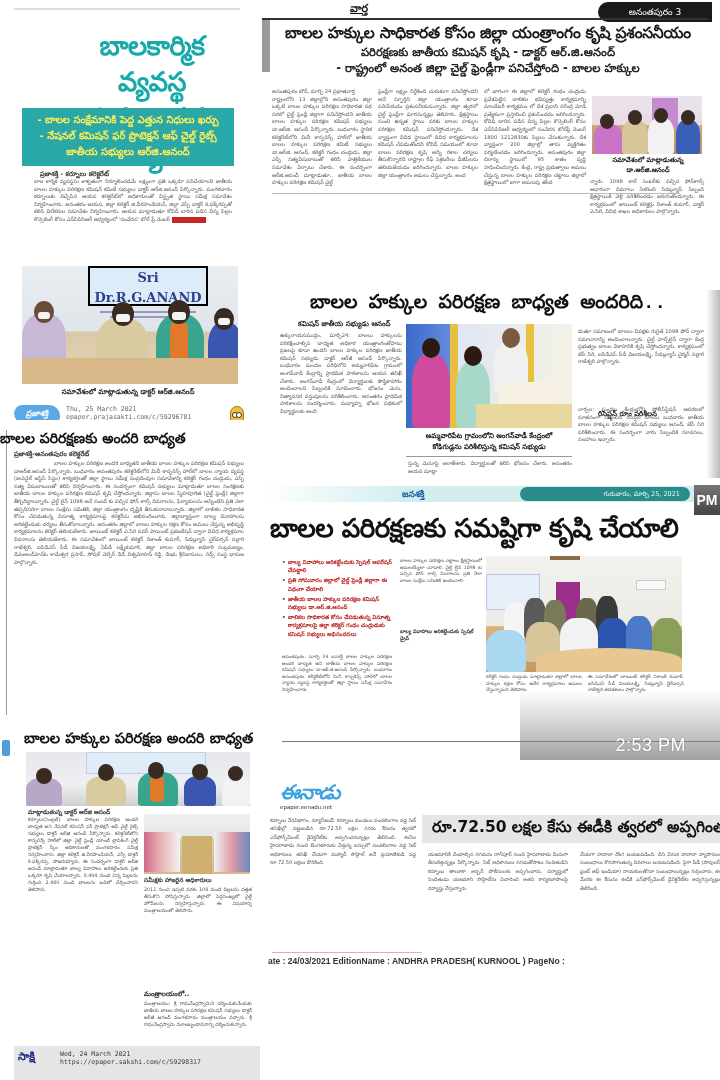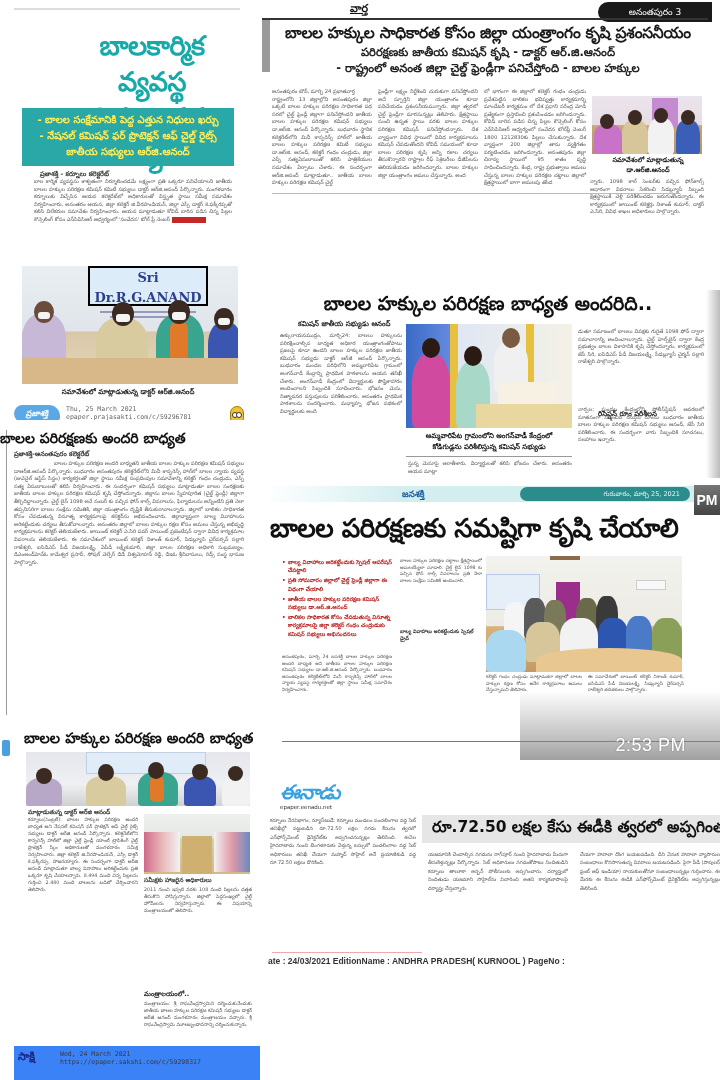--- a/index.html
+++ b/index.html
@@ -42,21 +42,21 @@
   #p2 .rule { position:absolute; left:10px; right:12px; top:18px; height:2px; background:#333; }
   #p2 .left-bar { position:absolute; left:10px; top:20px; width:8px; height:52px; background:#9a9a9a; }
   #p2 .headline { position:absolute; left:14px; right:10px; top:23px; text-align:center; font-size:15.5px; font-weight:bold; color:#1a1a1a; line-height:20px; letter-spacing:-0.3px; }
   #p2 .sub { position:absolute; left:14px; right:10px; top:44px; text-align:center; font-size:11.5px; font-weight:bold; color:#222; line-height:16px; }
   #p2 .photo2 { left:340px; top:96px; width:110px; height:58px; }
   #p2 .cap2 { position:absolute; left:338px; top:155px; width:116px; text-align:center; font-size:6.5px; font-weight:bold; line-height:10px; color:#111; }
   #p2 .sep { position:absolute; left:20px; right:40px; top:193px; height:1px; background:#bbb; }
 
   
   #p2b { left:252px; top:290px; width:468px; height:195px; background:#fff; }
-  #p2b .headline { position:absolute; left:14px; right:10px; top:0; text-align:center; font-size:19px; font-weight:bold; color:#111; line-height:26px; }
+  #p2b .headline { position:absolute; left:14px; right:10px; top:0; text-align:center; font-size:19px; font-weight:bold; color:#111; line-height:26px;font-family:Liberation Mono, monospace; }
   #p2b .kick { position:absolute; left:30px; top:30px; font-size:7px; font-weight:bold; color:#222;padding-left:16px; }
   #p2b .photo3 { left:154px; top:34px; width:166px; height:104px; }
   #p2b .cap3 { position:absolute; left:148px; top:141px; width:178px; text-align:center; font-size:7px; font-weight:bold; color:#111; line-height:11px; }
   #p2b .subhead2 { position:absolute; left:346px; top:120px; font-size:7px; font-weight:bold; color:#222; }
 
   
   #p3 { left:0; top:420px; width:252px; height:300px; }
   #p3 .headline { position:absolute; left:0; right:0; top:10px; text-align:left; font-size:14px; font-weight:bold; color:#111; }
   #p3 .byline { position:absolute; left:14px; top:30px; font-size:6.5px; font-weight:bold; color:#333; }
   #p3 .lbar { position:absolute; left:6px; top:10px; width:1px; height:285px; background:#999; }
@@ -77,21 +77,21 @@
   .pm-badge { position:absolute; left:694px; top:485px; width:26px; height:30px; background:linear-gradient(180deg,#777,#444); color:#fff; font-size:14px; font-weight:bold; font-family:"Liberation Sans", sans-serif; line-height:30px; text-align:center; }
 
   
   #p5 { left:0; top:724px; width:260px; height:356px; background:#fff; }
   #p5 .headline { position:absolute; left:24px; right:0; top:4px; font-size:14.5px; font-weight:bold; color:#111; line-height:20px; }
   #p5 .photo5 { left:26px; top:28px; width:224px; height:54px; }
   #p5 .cap5 { position:absolute; left:28px; top:84px; font-size:6px; font-weight:bold; color:#333; }
   #p5 .photo6 { left:144px; top:90px; width:106px; height:60px; }
   #p5 .cap6 { position:absolute; left:144px; top:152px; font-size:6px; font-weight:bold; color:#333; }
   #p5 .sub2 { position:absolute; left:144px; top:266px; font-size:6.5px; font-weight:bold; color:#222; }
-  #p5 .footer { position:absolute; left:14px; top:322px; width:252px; height:34px; background:#3b82f6; }
+  #p5 .footer { position:absolute; left:14px; top:322px; width:252px; height:34px; background:#e5e5e5; }
   #p5 .sakshi-logo { position:absolute; left:4px; top:4px; font-size:11px; font-weight:bold; color:#1a237e; }
   #p5 .footmeta { position:absolute; left:46px; top:4px; font-family:"DejaVu Sans Mono", monospace; font-size:6.5px; line-height:8px; color:#3a3a3a; }
   #p5 .blue-tab { position:absolute; left:2px; top:16px; width:8px; height:16px; background:#4a9fe0; border-radius:2px; }
 
   
   #p6 { left:262px; top:770px; width:458px; height:310px; background:#fff; }
   #p6 .logo { position:absolute; left:18px; top:10px; font-size:20px; font-weight:bold; color:#3aa0e0; font-style:italic; letter-spacing:-1px; }
   #p6 .logo-url { position:absolute; left:18px; top:34px; font-size:5.5px; color:#333; }
   #p6 .headbar { position:absolute; left:160px; right:0; top:45px; height:28px; background:#e6e6e6; }
   #p6 .headline { position:absolute; left:170px; top:48px; font-size:15.5px; font-weight:bold; color:#111; white-space:nowrap; }

